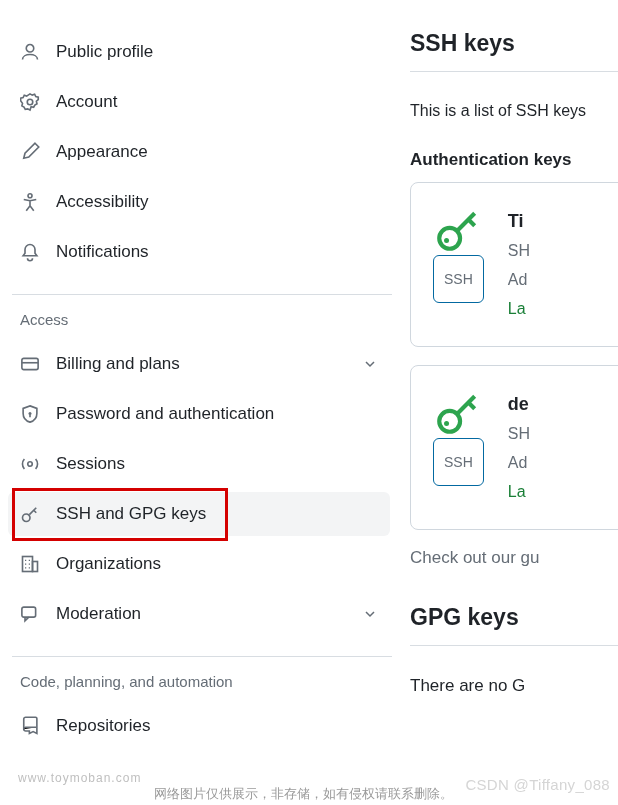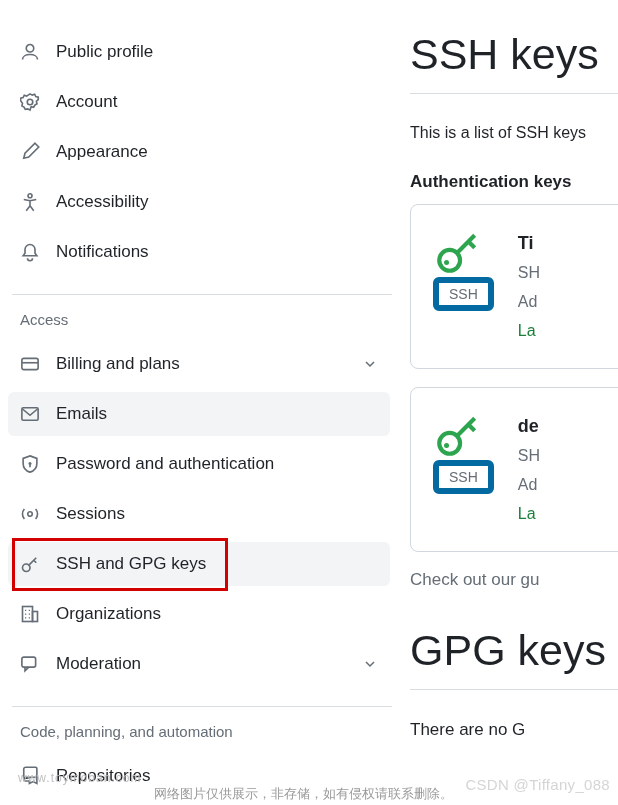--- a/index.html
+++ b/index.html
@@ -39,45 +39,45 @@
       pointer-events: none;
     }
     .divider { border: 0; border-top: 1px solid #d8dde2; margin: 20px 18px 10px 4px; }
     .section-header { color: #656d76; font-size: 15px; padding: 6px 12px 14px; }
     .main {
       padding: 30px 0 0 0;
       flex: 1;
       overflow: hidden;
     }
     .main h1 {
-      font-size: 43px;
-      font-weight: 400;
+      font-size: 23px;
+      font-weight: 700;
       margin-bottom: 14px;
       white-space: nowrap;
     }
     .hr-strong { border: 0; border-top: 1px solid #d8dde2; margin-bottom: 30px; }
     .lead { font-size: 16px; margin-bottom: 30px; white-space: nowrap; }
     .subhead { font-size: 17px; font-weight: 600; margin-bottom: 12px; white-space: nowrap; }
     .key-card {
       border: 1px solid #d0d7de;
       border-radius: 8px;
       padding: 22px 22px;
       margin-bottom: 18px;
       display: flex;
       gap: 24px;
       white-space: nowrap;
       width: 400px;
     }
     .key-left { text-align: center; }
     .key-icon { color: #2da44e; margin-bottom: 10px; }
     .ssh-badge {
       display: inline-block;
-      border: 6px solid #0369a1;
+      border: 1px solid #0369a1;
       border-radius: 6px;
-      padding: 3px 10px;
+      padding: 15px 10px;
       font-size: 14px;
       color: #656d76;
     }
     .key-details { font-size: 16px; line-height: 1.8; }
     .key-details .title { font-weight: 600; font-size: 18px; }
     .key-details .muted { color: #656d76; }
     .key-details .green { color: #1a7f37; }
     .check { font-size: 17px; color: #656d76; margin: 18px 0 36px; white-space: nowrap; }
     .gpg-h { font-size: 30px; font-weight: 400; margin-bottom: 12px; }
     .foot1 { position: absolute; bottom: 20px; left: 8px; font-size: 12px; color: #bfbfbf; letter-spacing: 1px; margin-left: 10px; }
@@ -150,29 +150,20 @@
           </svg>
         </span>
       <span class="label">Billing and plans</span>
       <span class="chev">
           <svg width="16" height="16" viewBox="0 0 16 16">
             <path fill="none" stroke="currentColor" stroke-width="1.5" d="M4 6l4 4 4-4"></path>
           </svg>
         </span>
     </div>
 
-    <div class="nav-item active">
-      <span class="icon">
-          <svg width="20" height="20" viewBox="0 0 16 16">
-            <rect x="1.5" y="3" width="13" height="10" rx="1" fill="none" stroke="currentColor" stroke-width="1.3"></rect>
-            <path fill="none" stroke="currentColor" stroke-width="1.3" d="M2 4l6 5 6-5"></path>
-          </svg>
-        </span>
-      <span class="label">Emails</span>
-    </div>
 
     <div class="nav-item">
       <span class="icon">
           <svg width="20" height="20" viewBox="0 0 16 16">
             <path fill="none" stroke="currentColor" stroke-width="1.3" d="M8 1.5l5.5 2v4c0 3.6-2.4 6-5.5 7-3.1-1-5.5-3.4-5.5-7v-4L8 1.5z"></path>
             <circle cx="8" cy="7.5" r="1.2" fill="currentColor"></circle>
             <path stroke="currentColor" stroke-width="1.3" d="M8 8.5v2"></path>
           </svg>
         </span>
       <span class="label">Password and authentication</span>

